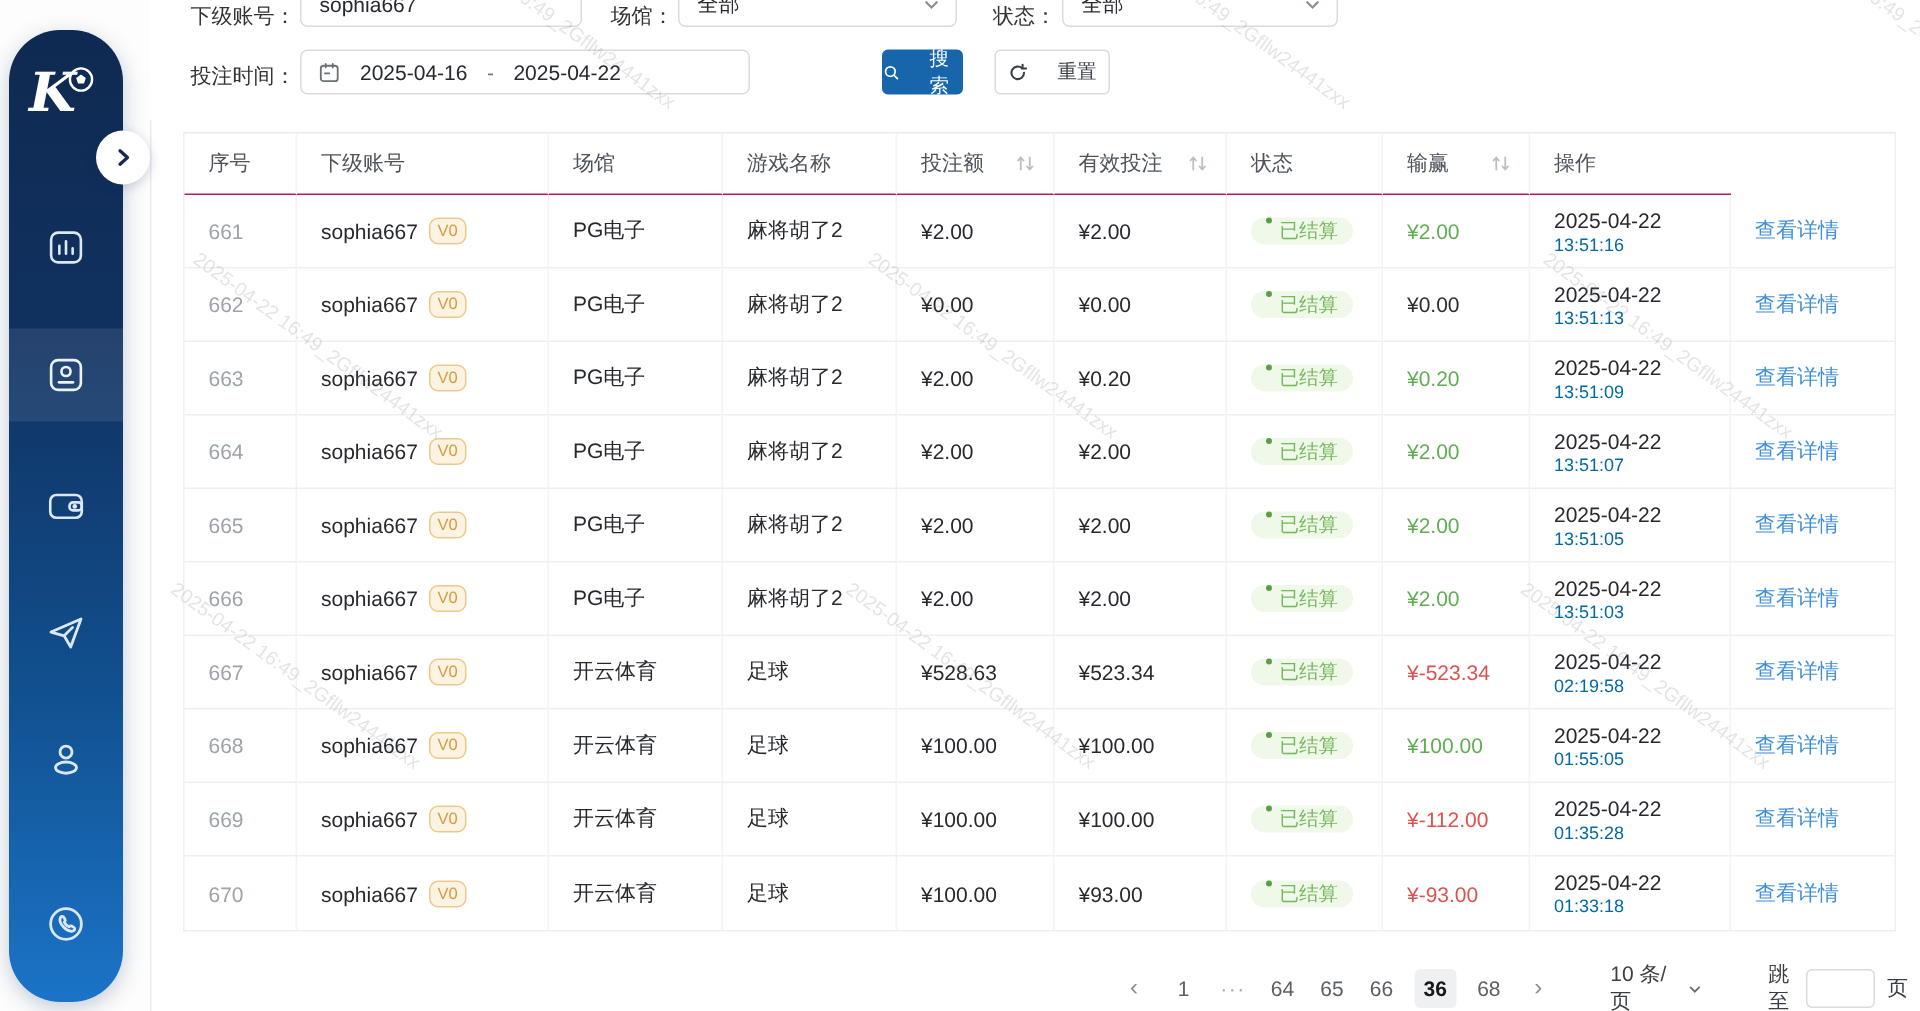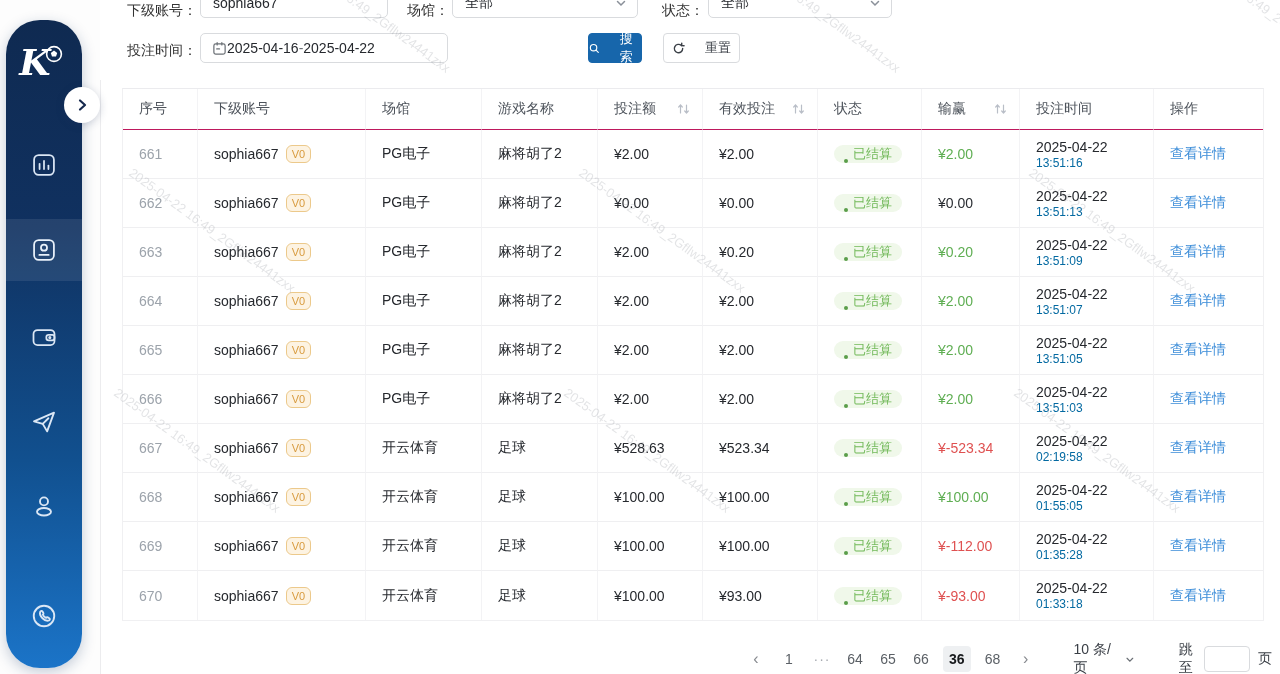--- a/index.html
+++ b/index.html
@@ -35,21 +35,21 @@
   .tr { display:grid; grid-template-columns:75px 168px 116px 116px 105px 115px 104px 98px 134px 109px; }
   .thead .td { height:41px; color:#4d535b; font-size:14px; border-bottom:1px solid #be185d; }
   .td { display:flex; align-items:center; padding-left:16px; font-size:14px; color:#26292e; border-right:1px solid #f3f3f5; }
   .td:last-child { border-right:none; }
   .tbody .tr .td { height:49px; border-bottom:1px solid #efeff1; }
   .tbody .tr:last-child .td { border-bottom:none; }
   .sort { margin-left:auto; margin-right:12px; color:#b9bec7; display:flex; }
   .c-idx { color:#9ca3ab; }
   .badge { margin-left:7px; font-size:11px; line-height:14px; padding:1px 5px; border-radius:6px;
            color:var(--c-badge_text,#d89b3f); background:var(--c-badge_bg,#fdf3e2); border:1px solid var(--c-badge_border,#ecc98b); }
-  .pill { display:inline-flex; align-items:flex-end; gap:5px; padding:0 10px; border-radius:12px;
+  .pill { display:inline-flex; align-items:flex-start; gap:5px; padding:0 10px; border-radius:12px;
           background:var(--c-pill_bg,#f0f8ea); color:var(--c-pill_text,#72b95a); font-size:13px; }
   .pill .dot { width:4px; height:4px; border-radius:50%; background:#5a9e4a; }
   .wl-green { color:var(--c-green,#5fae53); }
   .wl-red { color:var(--c-red,#df5151);text-align:center; }
   .wl-dark { color:#2b2e33; }
   .c-time { flex-direction:column; align-items:flex-start; justify-content:center; }
   .c-time .d { font-size:14px; color:#26292e; line-height:18px; }
   .c-time .t { font-size:12px; color:#0369a1; line-height:15px; }
   .link { color:var(--c-link,#3e8ed9); cursor:pointer; text-decoration:none; }
 
@@ -148,21 +148,21 @@
     <div class="box" style="left:608px; top:-12px; width:184px; height:30px; padding-left:12px;">
       <span>全部</span>
       <span class="chev">
           <svg width="12" height="12" viewBox="0 0 12 12" fill="none" stroke="#8a9099" stroke-width="1.5" stroke-linecap="round">
             <path d="M2.5 4.5 L6 8 L9.5 4.5"></path>
           </svg>
         </span>
     </div>
 
     <span class="f-label" style="left:27px; top:41px;">投注时间：</span>
-    <div class="box" style="left:100px; top:33px; width:248px; height:30px; padding-left:11px; ">
+    <div class="box" style="left:100px; top:33px; width:300px; height:30px; padding-left:11px; gap:13px;">
       <svg width="15" height="15" viewBox="0 0 16 16" fill="none" stroke="#6b7076" stroke-width="1.3" stroke-linecap="round">
           <rect x="2" y="3" width="12" height="11" rx="2"></rect>
           <line x1="5.5" y1="1.8" x2="5.5" y2="4.2"></line>
           <line x1="10.5" y1="1.8" x2="10.5" y2="4.2"></line>
           <line x1="5" y1="8.5" x2="8" y2="8.5"></line>
         </svg>
       <span>2025-04-16</span>
       <span style="color:#6b7076;">-</span>
       <span>2025-04-22</span>
     </div>
@@ -220,23 +220,20 @@
             <span>状态</span>
           </div>
           <div class="td">
             <span>输赢</span>
             <span class="sort">
               <svg width="13" height="12" viewBox="0 0 13 12" fill="none" stroke="currentColor" stroke-width="1.2" stroke-linecap="round">
                 <path d="M3.5 10 V2 M3.5 2 L1.7 4 M3.5 2 L5.3 4"></path>
                 <path d="M9.5 2 V10 M9.5 10 L7.7 8 M9.5 10 L11.3 8"></path>
               </svg>
             </span>
-          </div>
-          <div class="td">
-            <span>投注时间</span>
           </div>
           <div class="td">
             <span>操作</span>
           </div>
         </div>
     </div>
     <div class="tbody">
         <div class="tr">
           <div class="td c-idx">661</div>
           <div class="td">

